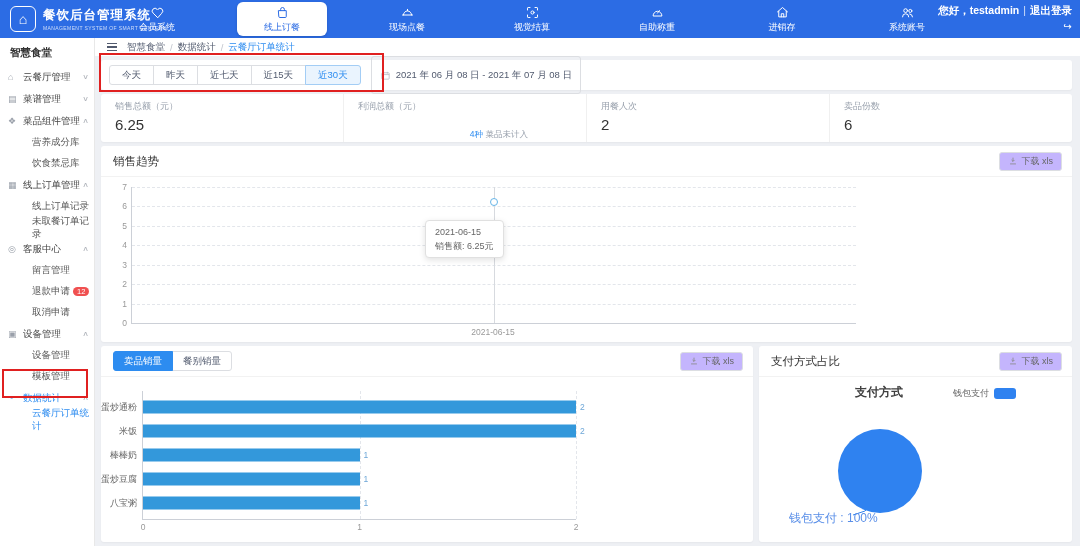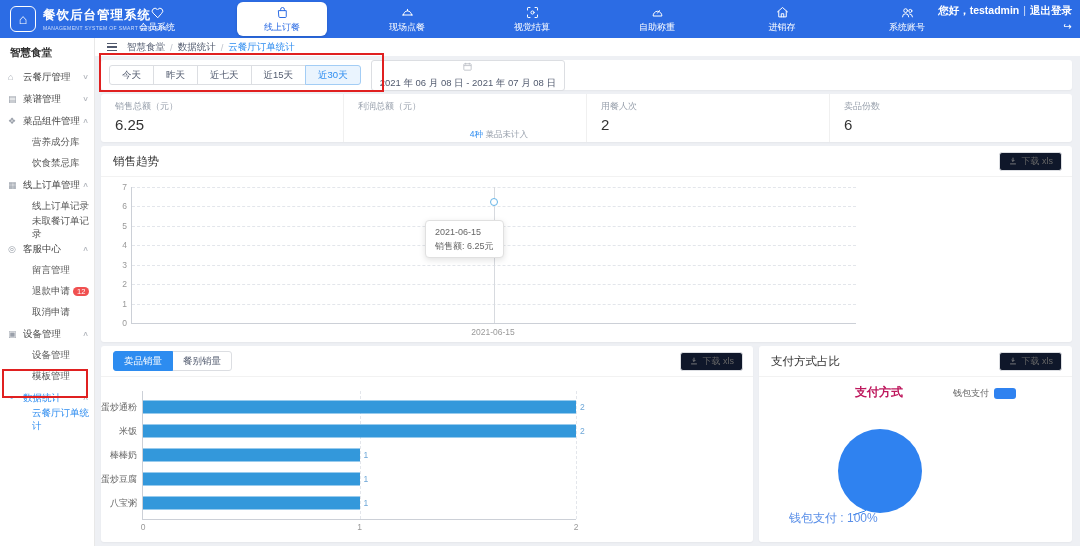--- a/index.html
+++ b/index.html
@@ -43,36 +43,36 @@
   .bc-sep{margin:0 5px;color:#c0c4cc;}
   .bc-current{color:#2d8cf0;}
   .content{padding:4px 8px 0 6px;}
   .card{background:#fff;border-radius:3px;box-shadow:0 1px 2px rgba(0,0,0,.04);box-sizing:border-box;}
 
   
   .filter-card{height:30px;margin-bottom:4px;display:flex;align-items:center;padding-left:8px;}
   .fbtn{height:20px;box-sizing:border-box;padding:0 12px;font-size:9.5px;color:#515a6e;background:#fff;border:1px solid #dcdee2;margin-left:-1px;display:flex;align-items:center;cursor:pointer;position:relative;}
   .fbtn:first-child{border-radius:3px 0 0 3px;margin-left:0;}
   .fbtn.selected{background:#eaf4fe;color:#2d8cf0;border-color:#a3cdf5;z-index:2;border-radius:0 3px 3px 0;}
-  .datebox{margin-left:10px;height:31px;box-sizing:border-box;border:1px solid #dcdee2;border-radius:3px;display:flex;align-items:center;padding:0 8px;font-size:9.5px;color:#515a6e;gap:5px;flex-direction:column;}
+  .datebox{margin-left:10px;height:38px;box-sizing:border-box;border:1px solid #dcdee2;border-radius:3px;display:flex;align-items:center;padding:0 8px;font-size:9.5px;color:#515a6e;gap:5px;}
   .datebox svg{width:11px;height:11px;color:#b8bcc4;}
 
   
   .stats-card{height:48px;margin-bottom:4px;display:flex;}
   .stat-col{flex:1;padding:6px 0 0 14px;position:relative;border-right:1px solid #f0f0f0;}
   .stat-col:last-child{border-right:none;}
   .stat-label{font-size:9px;color:#98a0ac;}
   .stat-value{font-size:15px;color:#333;margin-top:3px;font-weight:500;}
   .stat-note{position:absolute;left:52%;bottom:1px;font-size:8.5px;color:#98a0ac;white-space:nowrap;}
   .stat-note b{color:#2d8cf0;font-weight:normal;}
 
   
   .card-head{height:30px;border-bottom:1px solid #f2f2f2;display:flex;align-items:center;justify-content:space-between;padding:0 10px 0 12px;}
   .card-title{font-size:11.5px;color:#333;}
-  .dl-btn{height:19px;border:1px solid #dcdee2;border-radius:3px;background:#0f172a;display:flex;align-items:center;gap:4px;padding:0 8px;font-size:9px;color:#666;cursor:pointer;}
+  .dl-btn{height:19px;border:1px solid #dcdee2;border-radius:3px;background:#c4b5fd;display:flex;align-items:center;gap:4px;padding:0 8px;font-size:9px;color:#666;cursor:pointer;}
   .dl-btn svg{width:10px;height:10px;color:#888;}
 
   
   .trend-card{height:196px;margin-bottom:4px;position:relative;}
   .trend-area{position:relative;height:165px;}
   .plot{position:absolute;left:30px;top:10px;width:724px;height:136px;border-left:1px solid #ccd0d7;border-bottom:1px solid #ccd0d7;}
   .gridline{position:absolute;left:0;width:100%;border-top:1px dashed #e3e6eb;height:0;}
   .ytick{position:absolute;right:100%;transform:translate(-5px,-50%);font-size:8.5px;color:#999;}
   .pointer-line{position:absolute;top:0;bottom:0;width:1px;background:#d7dadf;}
   .dot{position:absolute;width:6px;height:6px;border:1.5px solid #66b5e8;background:#fff;border-radius:50%;transform:translate(-50%,-50%);}
@@ -91,21 +91,21 @@
   .bar-area{position:relative;height:163px;}
   .bar-plot{position:absolute;left:41px;top:14px;width:433px;height:128px;border-left:1px solid #ccd0d7;border-bottom:1px solid #ccd0d7;}
   .vgrid{position:absolute;top:0;bottom:0;width:0;border-left:1px dashed #e3e6eb;}
   .bar-row-label{position:absolute;right:100%;transform:translate(-6px,-50%);font-size:9px;color:#666;white-space:nowrap;}
   .hbar{position:absolute;height:13px;transform:translateY(-50%);}
   .hbar-val{position:absolute;transform:translate(4px,-50%);font-size:8.5px;color:#6ea7d8;}
   .xtick{position:absolute;top:100%;transform:translate(-50%,3px);font-size:8.5px;color:#999;}
 
   
   .pie-area{position:relative;height:163px;}
-  .pie-title{position:absolute;left:96px;top:7px;font-size:12px;font-weight:bold;color:#be185d;}
+  .pie-title{position:absolute;left:96px;top:7px;font-size:12px;font-weight:bold;color:#404040;}
   .pie-legend{position:absolute;left:194px;top:10px;display:flex;align-items:center;gap:5px;font-size:9px;color:#666;}
   .legend-swatch{width:22px;height:11px;border-radius:3px;}
   .pie-circle{position:absolute;left:79px;top:52px;width:84px;height:84px;border-radius:50%;}
   .pie-label{position:absolute;left:30px;top:133px;font-size:12px;color:#5a8fe8;white-space:nowrap;}
   .leader{position:absolute;left:92px;top:118px;}
 
   
   .anno{position:absolute;border:2px solid #e02020;pointer-events:none;z-index:50;background:transparent;}
   .anno-filter{left:99px;top:53px;width:281px;height:35px;}
   .anno-sidebar{left:2px;top:369px;width:82px;height:25px;}

